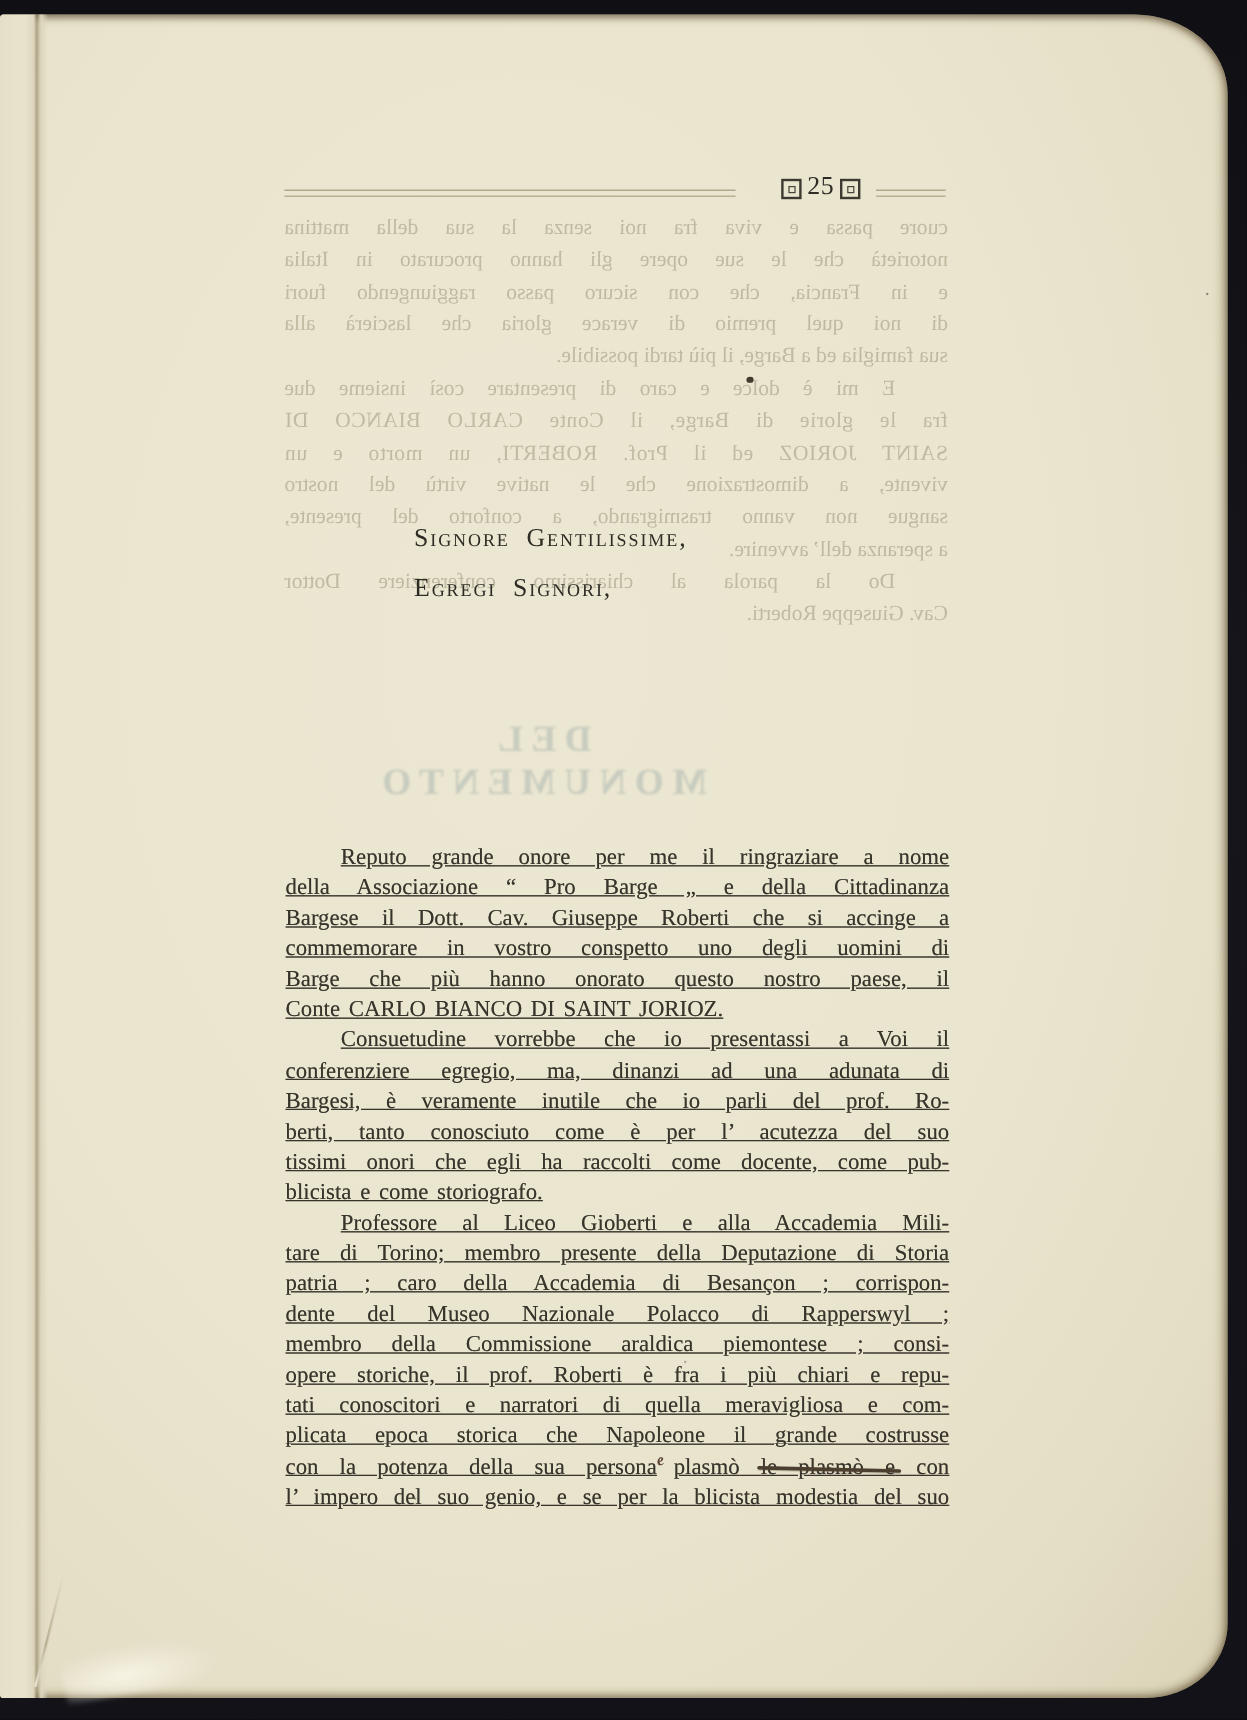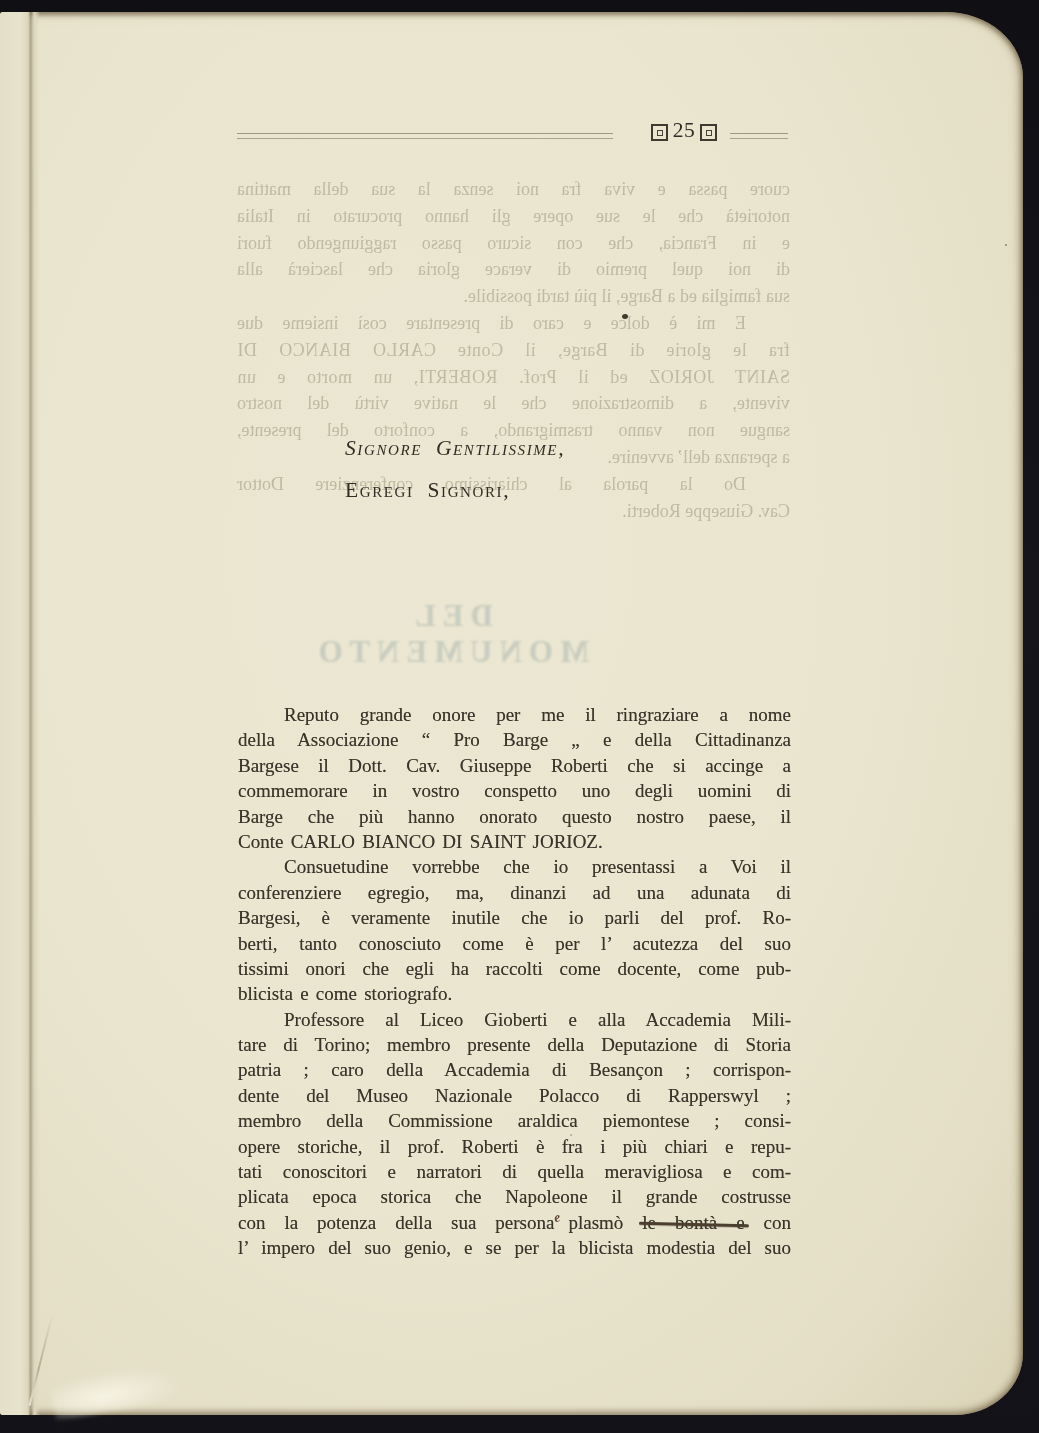--- a/index.html
+++ b/index.html
@@ -61,21 +61,21 @@
   .st-heading{
     position:absolute;left:288px;top:586px;width:325px;
     transform:scaleX(-1);
     color:rgba(118,146,152,.30);
     font-size:31px;font-weight:bold;letter-spacing:7px;
     text-align:center;
     filter:blur(1.1px);
     user-select:none;
   }
   
-  .header{position:absolute;left:237px;top:109px;width:556px;height:30px;font-family:Liberation Serif, serif;}
+  .header{position:absolute;left:237px;top:134px;width:556px;height:30px;font-family:Liberation Serif, serif;}
   .rule{
     position:absolute;height:4px;
     border-top:1px solid rgba(118,108,76,.62);
     border-bottom:1px solid rgba(118,108,76,.55);
   }
   .rule-left{left:0;top:12px;width:376px;}
   .rule-right{left:493px;top:12px;width:58px;}
   .ornament{
     position:absolute;top:3px;width:17px;height:17px;
     border:2px solid #3d3a31;box-sizing:border-box;
@@ -88,29 +88,30 @@
     position:absolute;left:432px;top:-3px;width:30px;
     font-size:21.5px;color:#2e2c25;text-align:center;letter-spacing:.5px;
   }
   
   .salutation{
     position:absolute;left:345px;
     font-variant:small-caps;
     font-size:21.5px;color:#2f2c25;
     letter-spacing:1.6px;word-spacing:7px;
   }
-  .sal-1{top:424px;font-style:italic;}
+  .sal-1{top:424px;}
   .sal-2{top:466px;}
   
   .body{
     position:absolute;left:238px;top:690px;width:553px;
     font-size:19px;line-height:25.4px;
     color:#38342b;
     word-spacing:2.5px;
     text-shadow:0 0 .4px rgba(56,52,43,.55);
+    text-decoration:underline;
   }
   .ln{text-align:justify;text-align-last:justify;height:25.4px;white-space:nowrap;}
   .ln.ind{padding-left:46px;}
   .ln.fin{text-align-last:left;}
   
   .caret-mark{
     display:inline-block;width:14px;
     font-size:13.5px;font-style:italic;font-weight:bold;
     color:#5d4434;text-align:center;
     transform:translateY(-8px) rotate(-12deg);
@@ -186,21 +187,21 @@
 
       <div class="ln ind">Professore al Liceo Gioberti e alla Accademia Mili-</div>
       <div class="ln">tare di Torino; membro presente della Deputazione di Storia</div>
       <div class="ln">patria ; caro della Accademia di Besançon ; corrispon-</div>
       <div class="ln">dente del Museo Nazionale Polacco di Rapperswyl ;</div>
       <div class="ln">membro della Commissione araldica piemontese ; consi-</div>
       <div class="ln">opere storiche, il prof. Roberti è fra i più chiari e repu-</div>
       <div class="ln">tati conoscitori e narratori di quella meravigliosa e com-</div>
       <div class="ln">plicata epoca storica che Napoleone il grande costrusse</div>
 
-      <div class="ln"><span>con la potenza della sua persona</span><span class="caret-mark">e</span><span>plasmò</span> <span class="struck">le bontà e</span> <span>con</span></div>
+      <div class="ln"><span>con la potenza della sua persona</span><span class="caret-mark">e</span><span>plasmò</span> <span class="struck">le plasmò e</span> <span>con</span></div>
 
       <div class="ln">l’ impero del suo genio, e se per la blicista modestia del suo</div>
     </div>
 
     <div class="speck speck-1"></div>
     <div class="speck speck-2"></div>
     <div class="speck speck-3"></div>
     <div class="speck speck-4"></div>
 
     <div class="gutter"></div>

